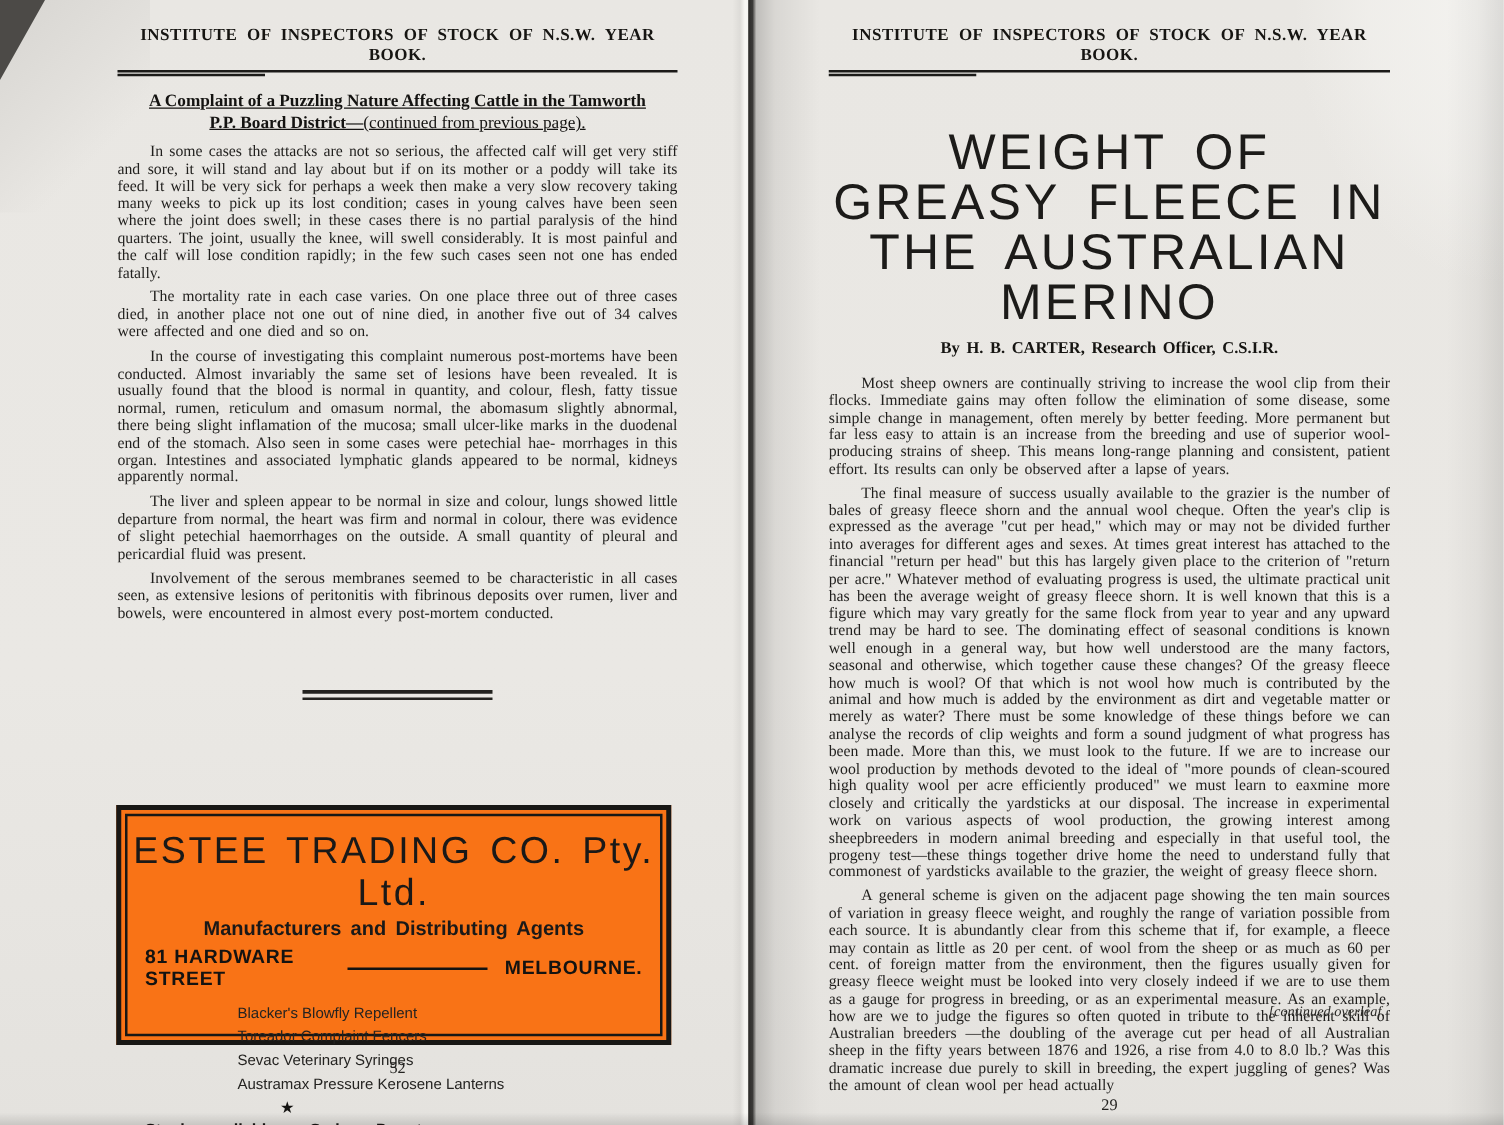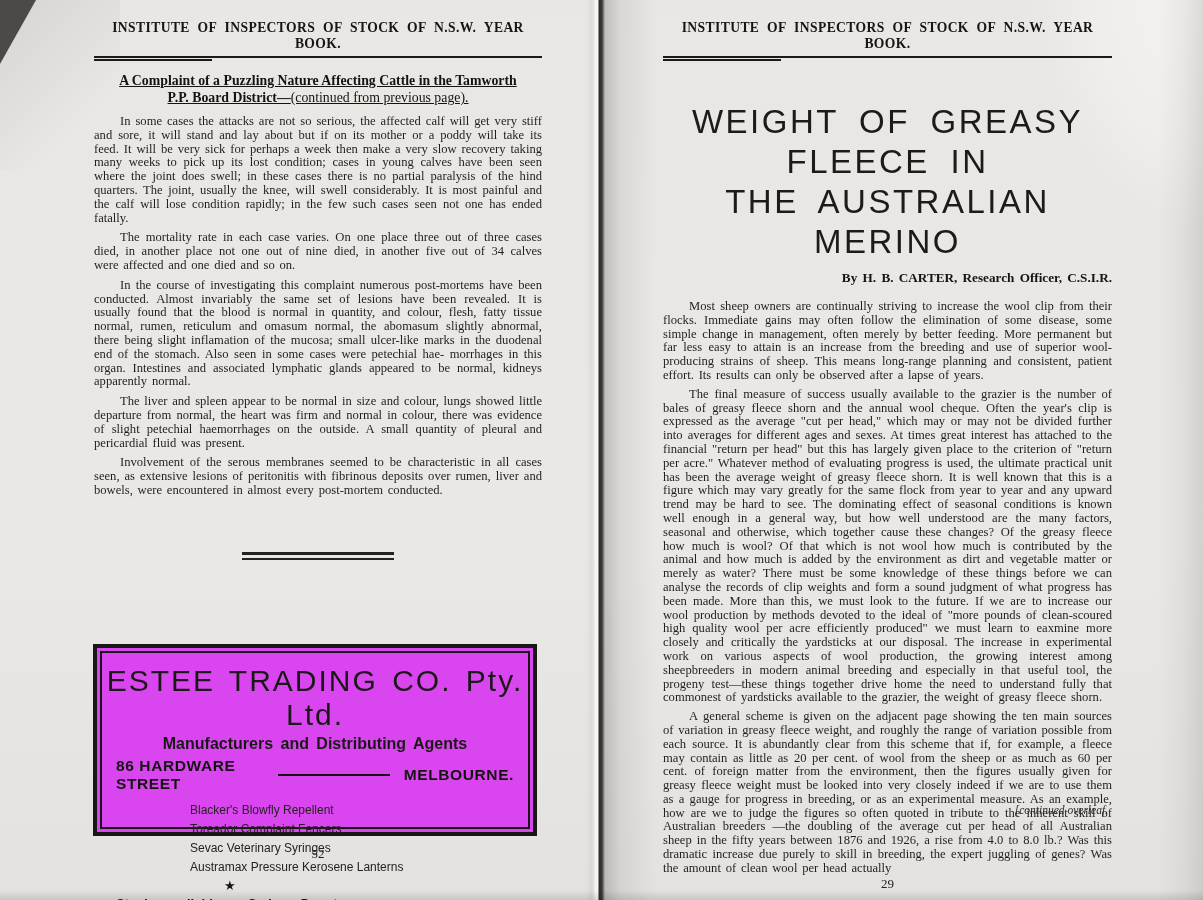--- a/index.html
+++ b/index.html
@@ -43,43 +43,43 @@
   .body-text p{margin:0 0 6px 0;text-align:justify;text-indent:26px;
     font-size:12.6px;line-height:13.8px;word-spacing:1.6px;color:#201f1d;}
   #page-left .body-text{margin-top:9px;}
 
   .divider{position:absolute;left:0;top:552px;width:100%;}
   .divider .rules{width:152px;margin:0 auto;height:3px;
     border-top:3px solid #23221f;border-bottom:2px solid #23221f;}
 
   
   .ad-box{position:absolute;left:-1px;top:644px;width:444px;height:192px;
-    border:4px solid #181715;background:#d946ef;box-sizing:border-box;}
+    border:4px solid #181715;background:#f97316;box-sizing:border-box;}
   .ad-inner{position:absolute;left:3px;top:3px;right:3px;bottom:3px;
     border:2px solid #181715;font-family:"Liberation Sans", sans-serif;}
   .ad-company{margin-top:11px;text-align:center;font-size:30px;letter-spacing:2px;
     word-spacing:4px;color:#1a1918;font-weight:400;}
   .ad-subtitle{margin-top:3px;text-align:center;font-weight:bold;font-size:16px;
     word-spacing:3px;color:#1a1918;}
   .ad-address{margin:4px 14px 0 14px;display:flex;align-items:center;
     font-weight:bold;font-size:15.5px;letter-spacing:0.6px;color:#141311;}
   .ad-address .dash{flex:0 0 112px;height:2.5px;background:#141311;margin:0 14px 0 22px;}
   .ad-address .right{margin-left:auto;}
   .ad-products{margin:8px 0 0 88px;font-size:12px;line-height:19px;color:#242321;}
   .ad-star{margin:1px 0 0 122px;font-size:13px;color:#141311;}
   .ad-footer{margin:3px 0 0 14px;font-weight:bold;font-size:13px;word-spacing:3px;color:#141311;}
 
   .page-number{position:absolute;width:100%;text-align:center;font-size:13px;color:#232220;}
   #page-left .page-number{top:846px;}
   #page-right .page-number{top:842px;margin-top:34px;}
 
   
   .main-title{margin-top:44px;text-align:center;font-family:"Liberation Sans", sans-serif;
-    font-weight:400;font-size:33px;line-height:40px;letter-spacing:2.5px;word-spacing:9px;color:#1c1b19;}
-  .byline{margin-top:8px;text-align:right;font-weight:bold;font-size:13.2px;
+    font-weight:400;font-size:40px;line-height:40px;letter-spacing:2.5px;word-spacing:9px;color:#1c1b19;}
+  .byline{margin-top:8px;text-align:center;font-weight:bold;font-size:13.2px;
     word-spacing:2px;color:#161512;}
   #page-right .body-text{margin-top:14px;}
   #page-right .body-text p{margin-bottom:5px;}
   .continued{position:absolute;right:4px;top:804px;font-style:italic;
     font-size:11.5px;color:#2a2926;}
 </style>
 </head>
 <body>
 
 <div class="corner-crease"></div>
@@ -111,21 +111,21 @@
 
   <div class="divider">
       <div class="rules"></div>
     </div>
 
   <div class="ad-box">
     <div class="ad-inner">
       <div class="ad-company">ESTEE TRADING CO. Pty. Ltd.</div>
       <div class="ad-subtitle">Manufacturers and Distributing Agents</div>
       <div class="ad-address">
-        <span>86 HARDWARE STREET</span>
+        <span>81 HARDWARE STREET</span>
         <span class="dash"></span>
         <span class="right">MELBOURNE.</span>
       </div>
       <div class="ad-products">
         <div>Blacker's Blowfly Repellent</div>
         <div>Toreador Complaint Fencers</div>
         <div>Sevac Veterinary Syringes</div>
         <div>Austramax Pressure Kerosene Lanterns</div>
       </div>
       <div class="ad-star">★</div>

